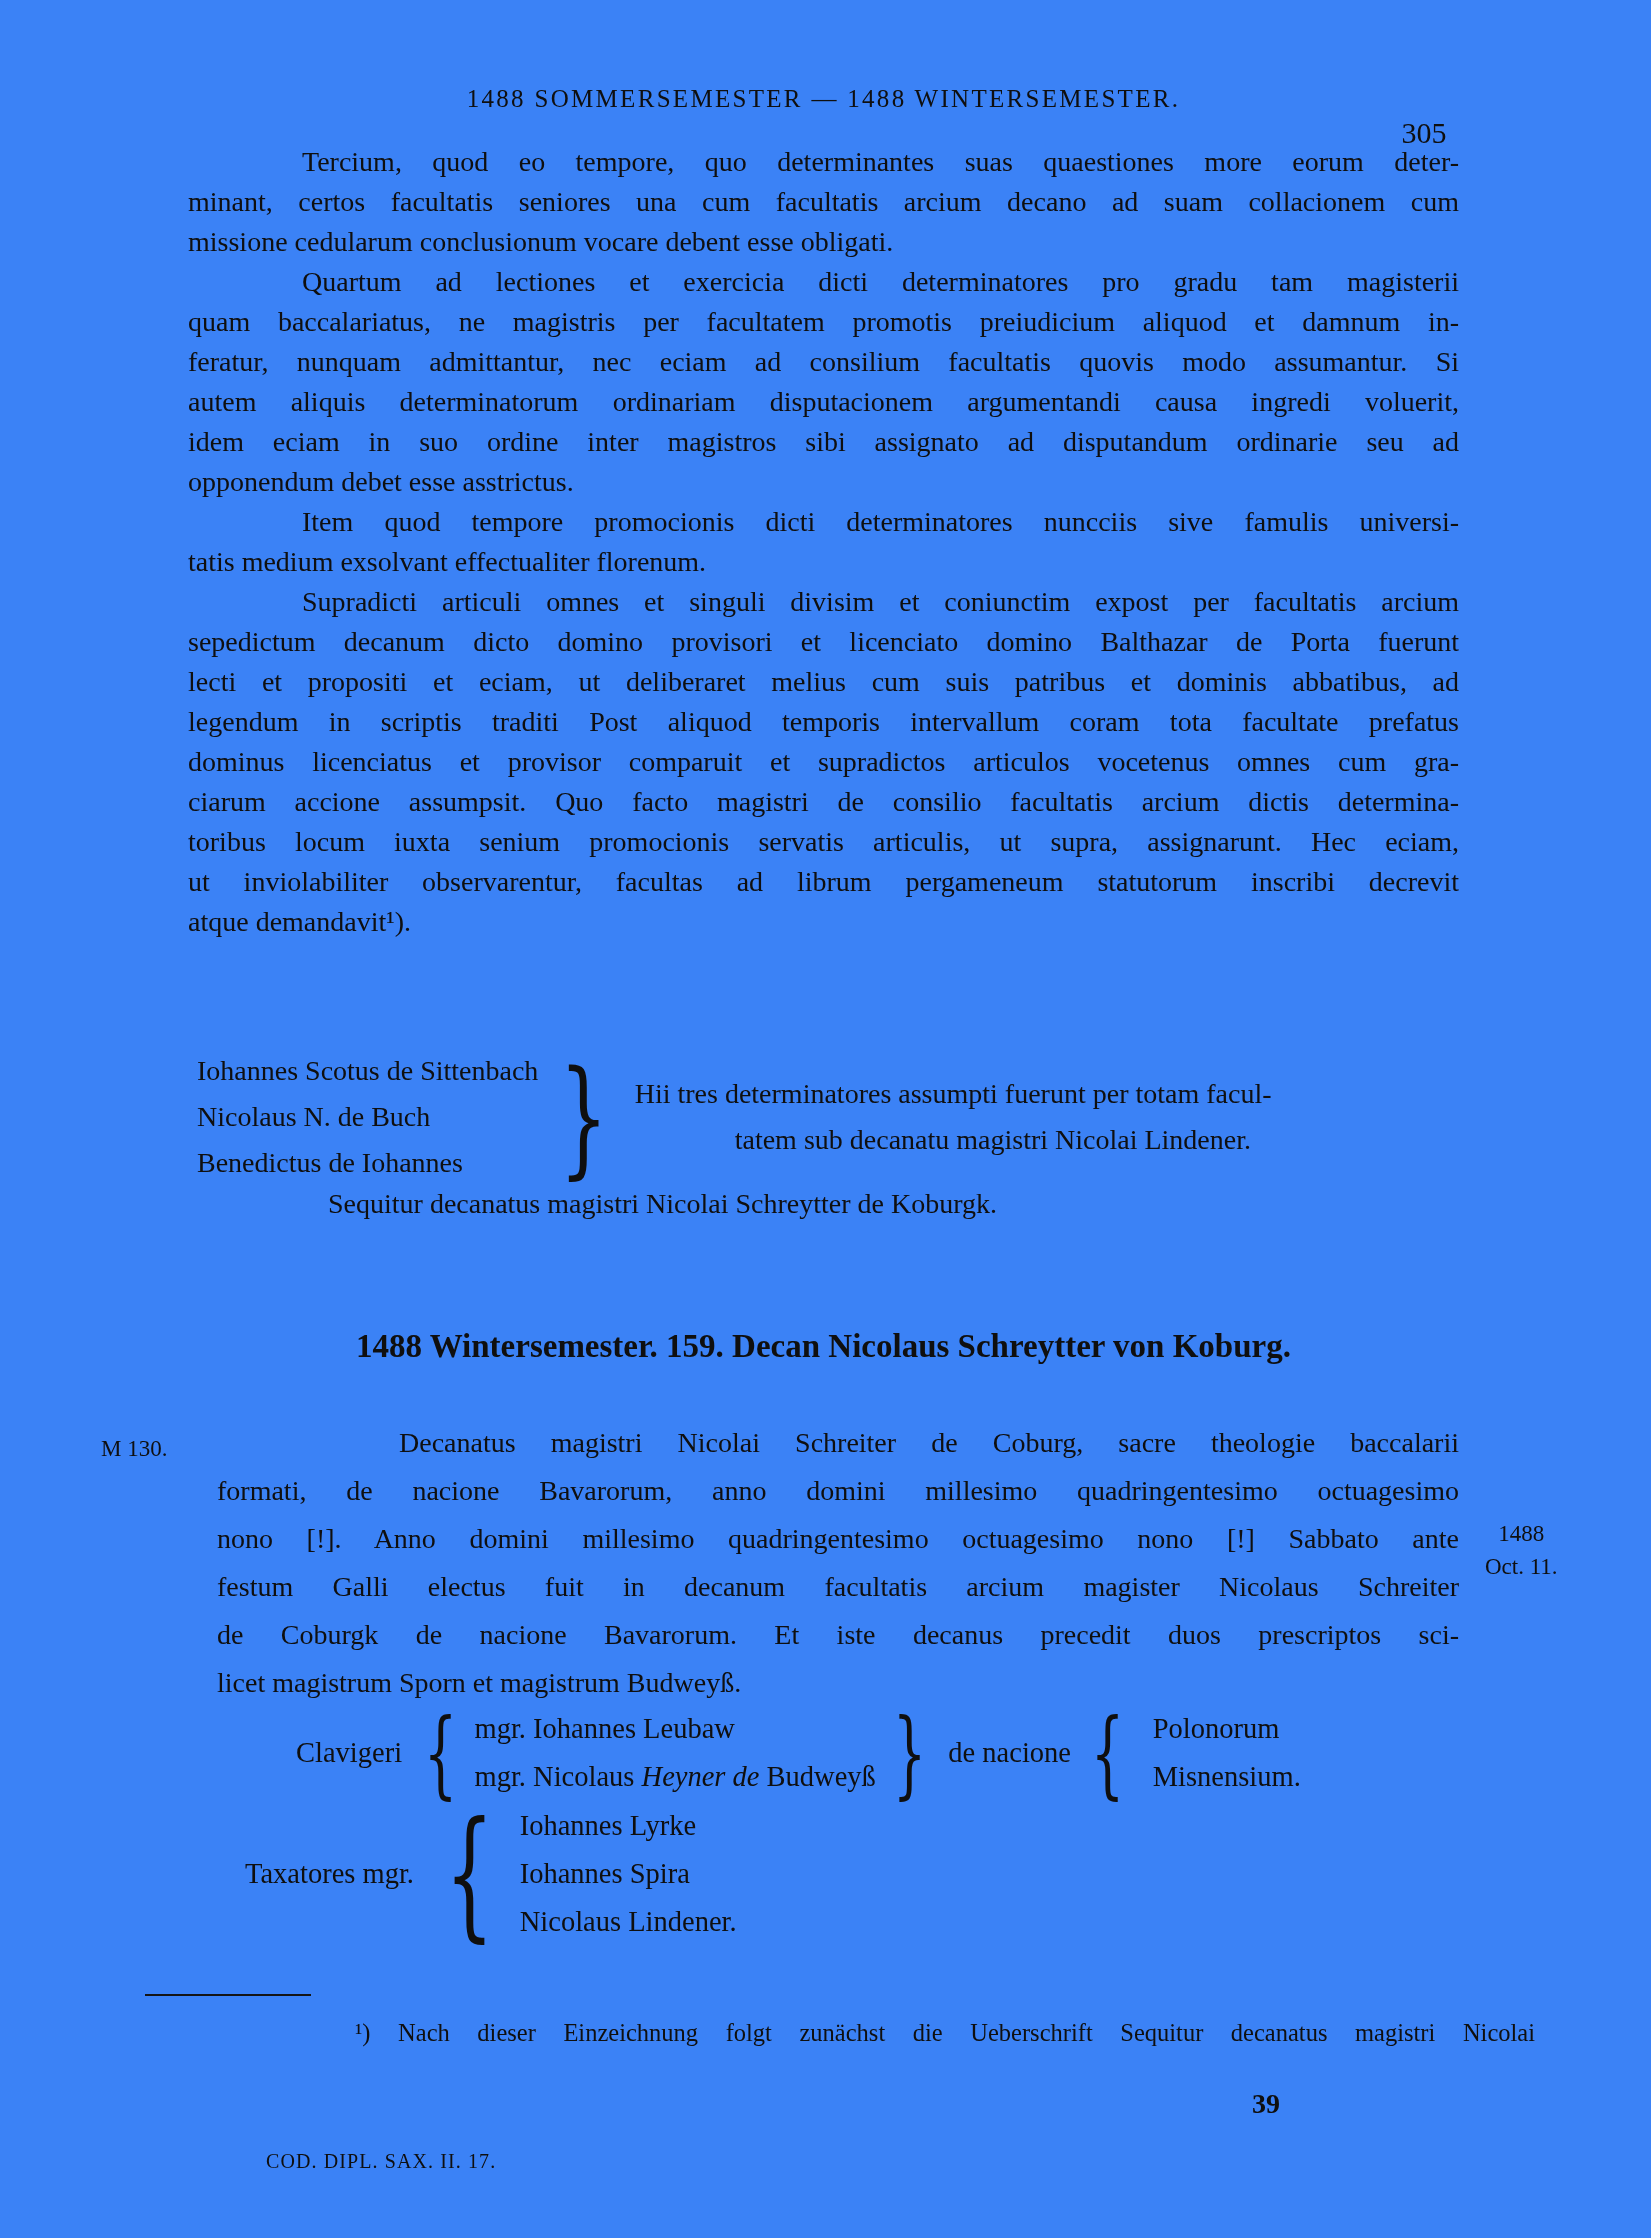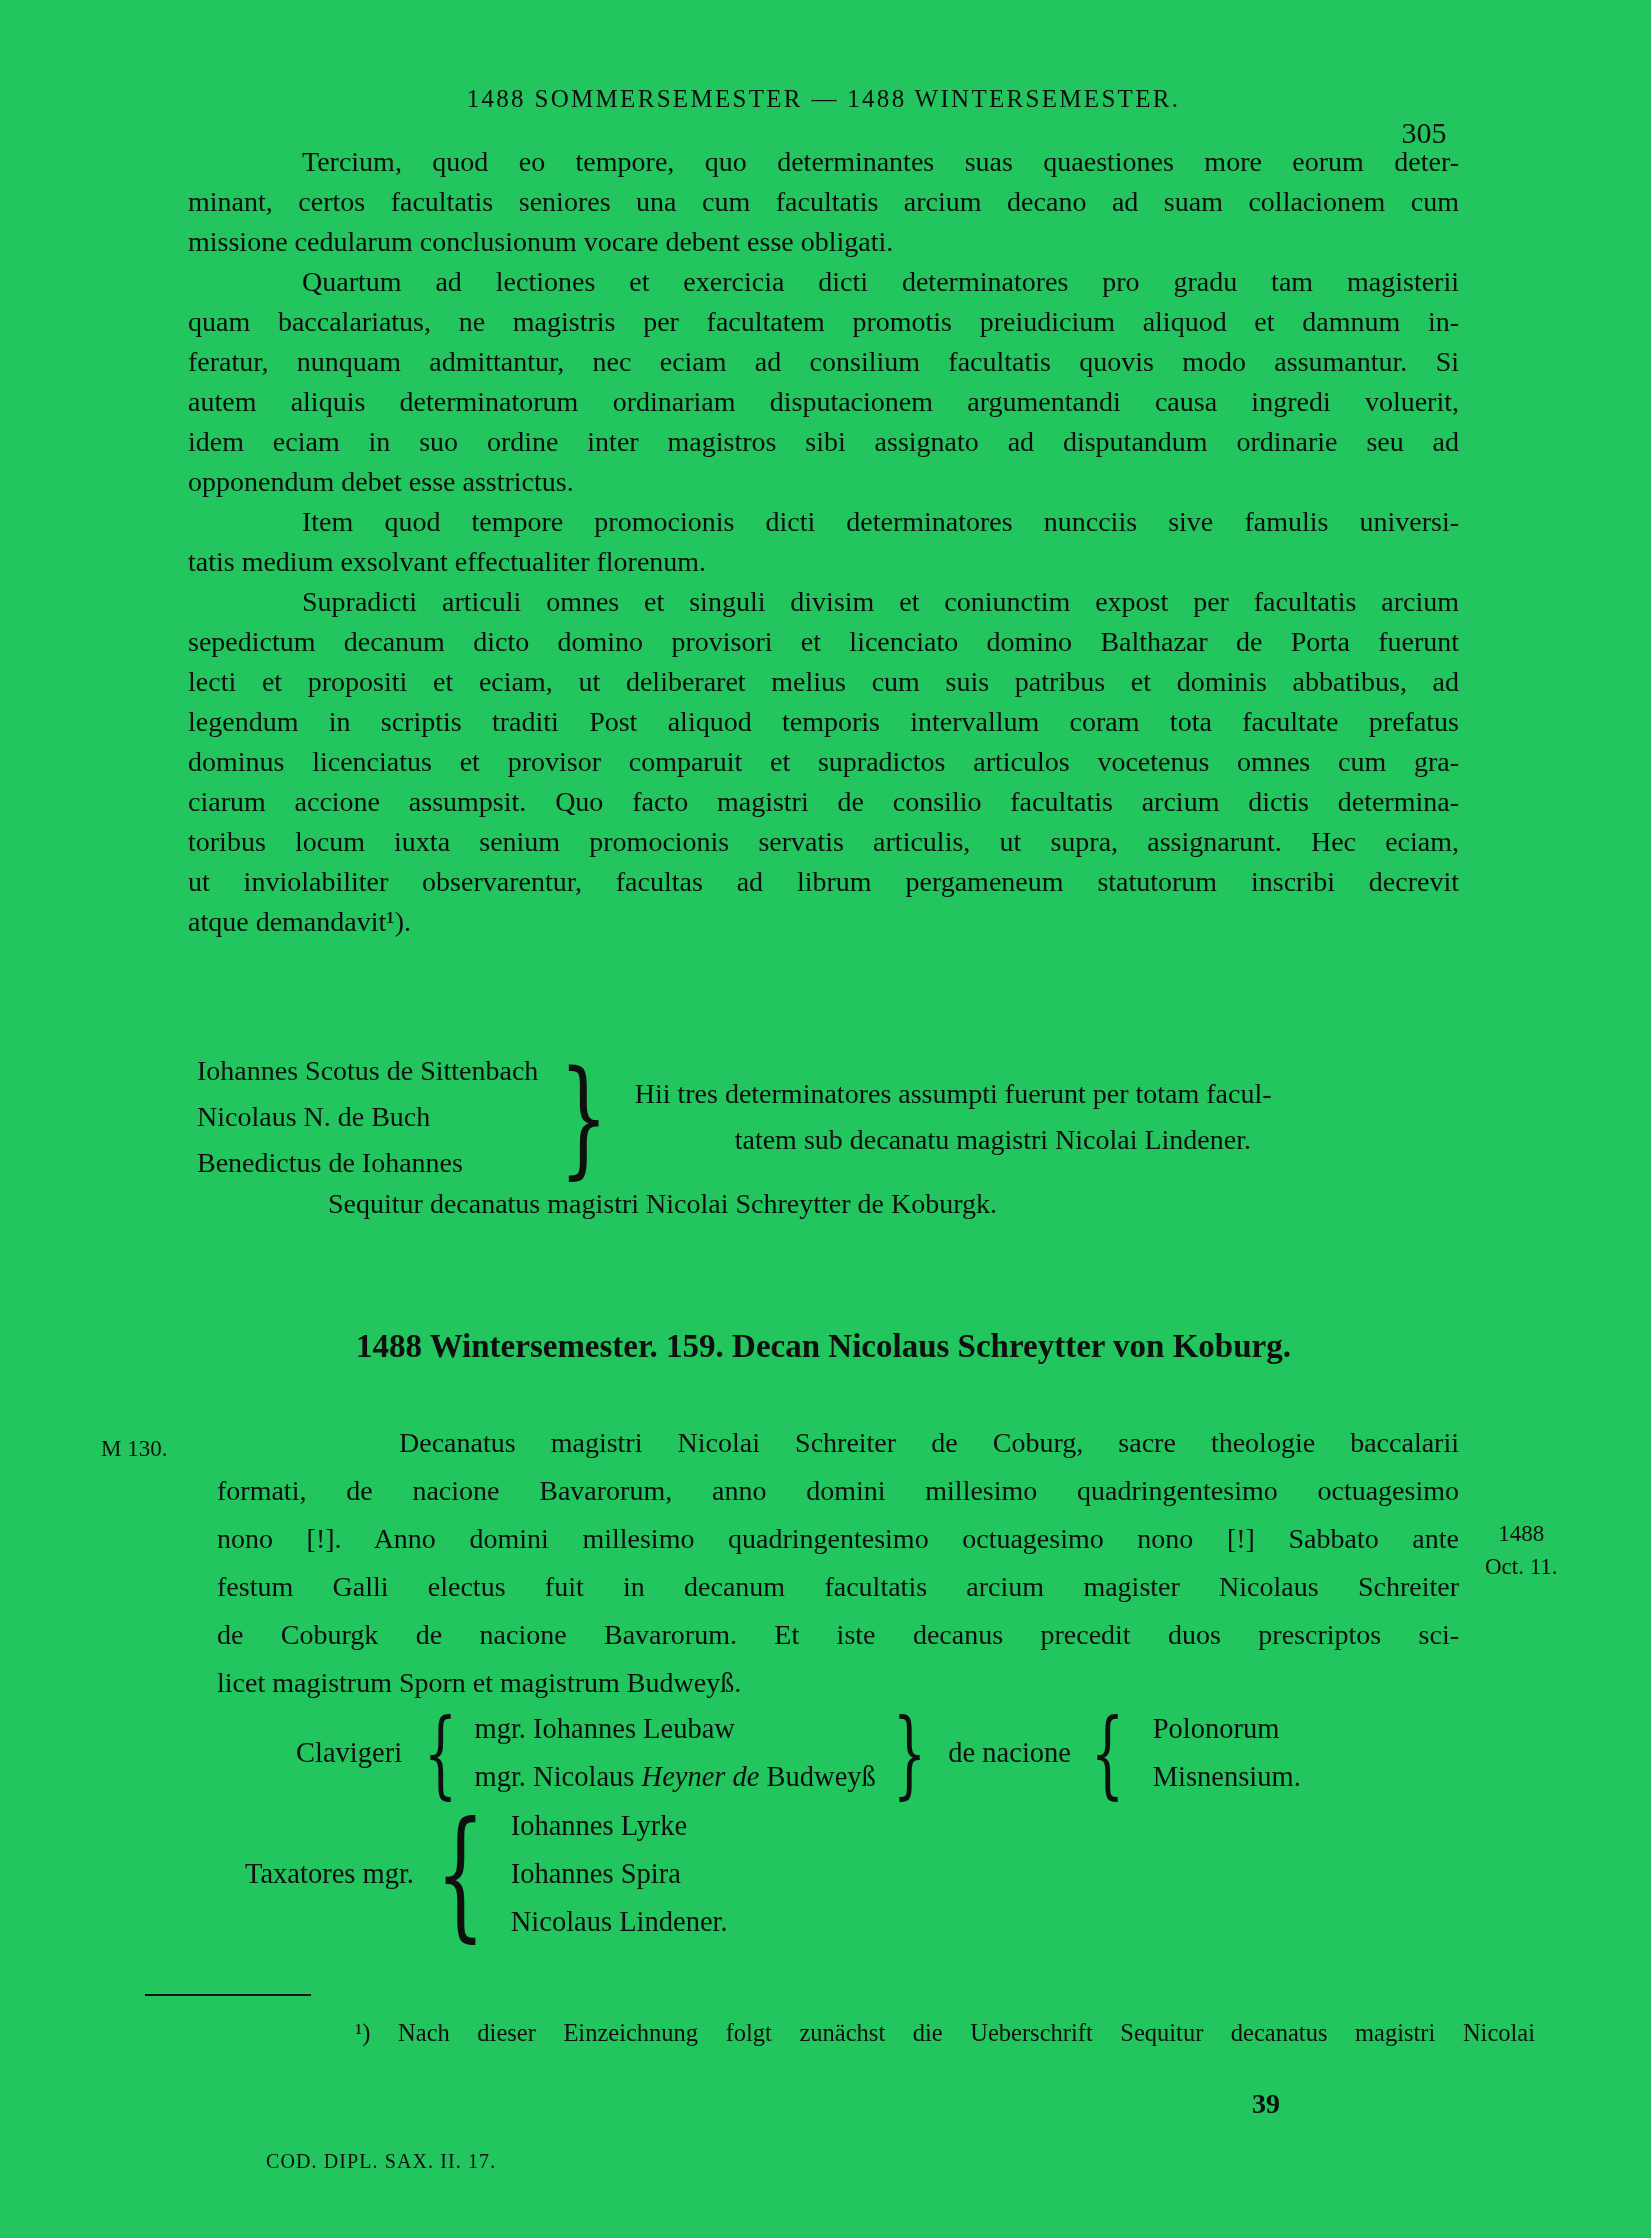--- a/index.html
+++ b/index.html
@@ -1,19 +1,19 @@
 <!DOCTYPE html>
 <html style="font-size:9px"><head>
 <meta charset="utf-8">
 <style>
   html,body { margin:0; padding:0; background:#e8e8e4; }
   .page {
     position:relative;
     width:1651px; height:2239px;
-    background:#22c55e;
+    background:#3b82f6;
     color:#0f0f0f;
     font-family:"Liberation Serif","DejaVu Serif",serif;
     overflow:hidden;
   }
   .line { text-align:justify; text-align-last:justify; }
   .line.last { text-align-last:left; }
   .para .line:first-child { text-indent:var(--indent,0px); }
 
   #running-header { position:absolute; left:188px; top:85px; width:1271px; }
   .header-title { text-align:center; font-size:25px; letter-spacing:2.3px; }
@@ -42,21 +42,21 @@
     font-size:28px; line-height:48px; --indent:182px; }
 
   #clavigeri { position:absolute; left:296px; top:1705px; display:flex; align-items:center; font-size:28.5px; }
   .clav-label { margin-right:8px; }
   .clav-brace { font-size:96px; line-height:96px; transform:scaleX(0.55); }
   .clav-names { line-height:48px; margin:0 3.4px; }
   .clav-connector { margin:0 5.7px 0 8px; }
   .clav-nations { line-height:48px; margin-left:15px; }
 
   #taxatores { position:absolute; left:245px; top:1802px; display:flex; align-items:center; font-size:28.5px; }
-  .tax-label { margin-right:2px; }
+  .tax-label { margin-right:11px; }
   .tax-brace { font-size:140px; line-height:140px; transform:scaleX(0.55); }
   .tax-names { line-height:48px; margin-left:5.7px; }
 
   #footnote-rule { position:absolute; left:145px; top:1994px; width:166px; height:2.3px; background:#151515; }
   #footnote { position:absolute; left:227px; top:2005px; width:1308px;
     font-size:24.5px; line-height:56px; --indent:128px; }
   #footnote .line.last { text-align-last:justify; }
 
   #imprint { position:absolute; left:266px; top:2150px; font-size:20px; letter-spacing:1.1px; }
   #signature-mark { position:absolute; left:1252px; top:2088px; font-size:28px; font-weight:bold; }

